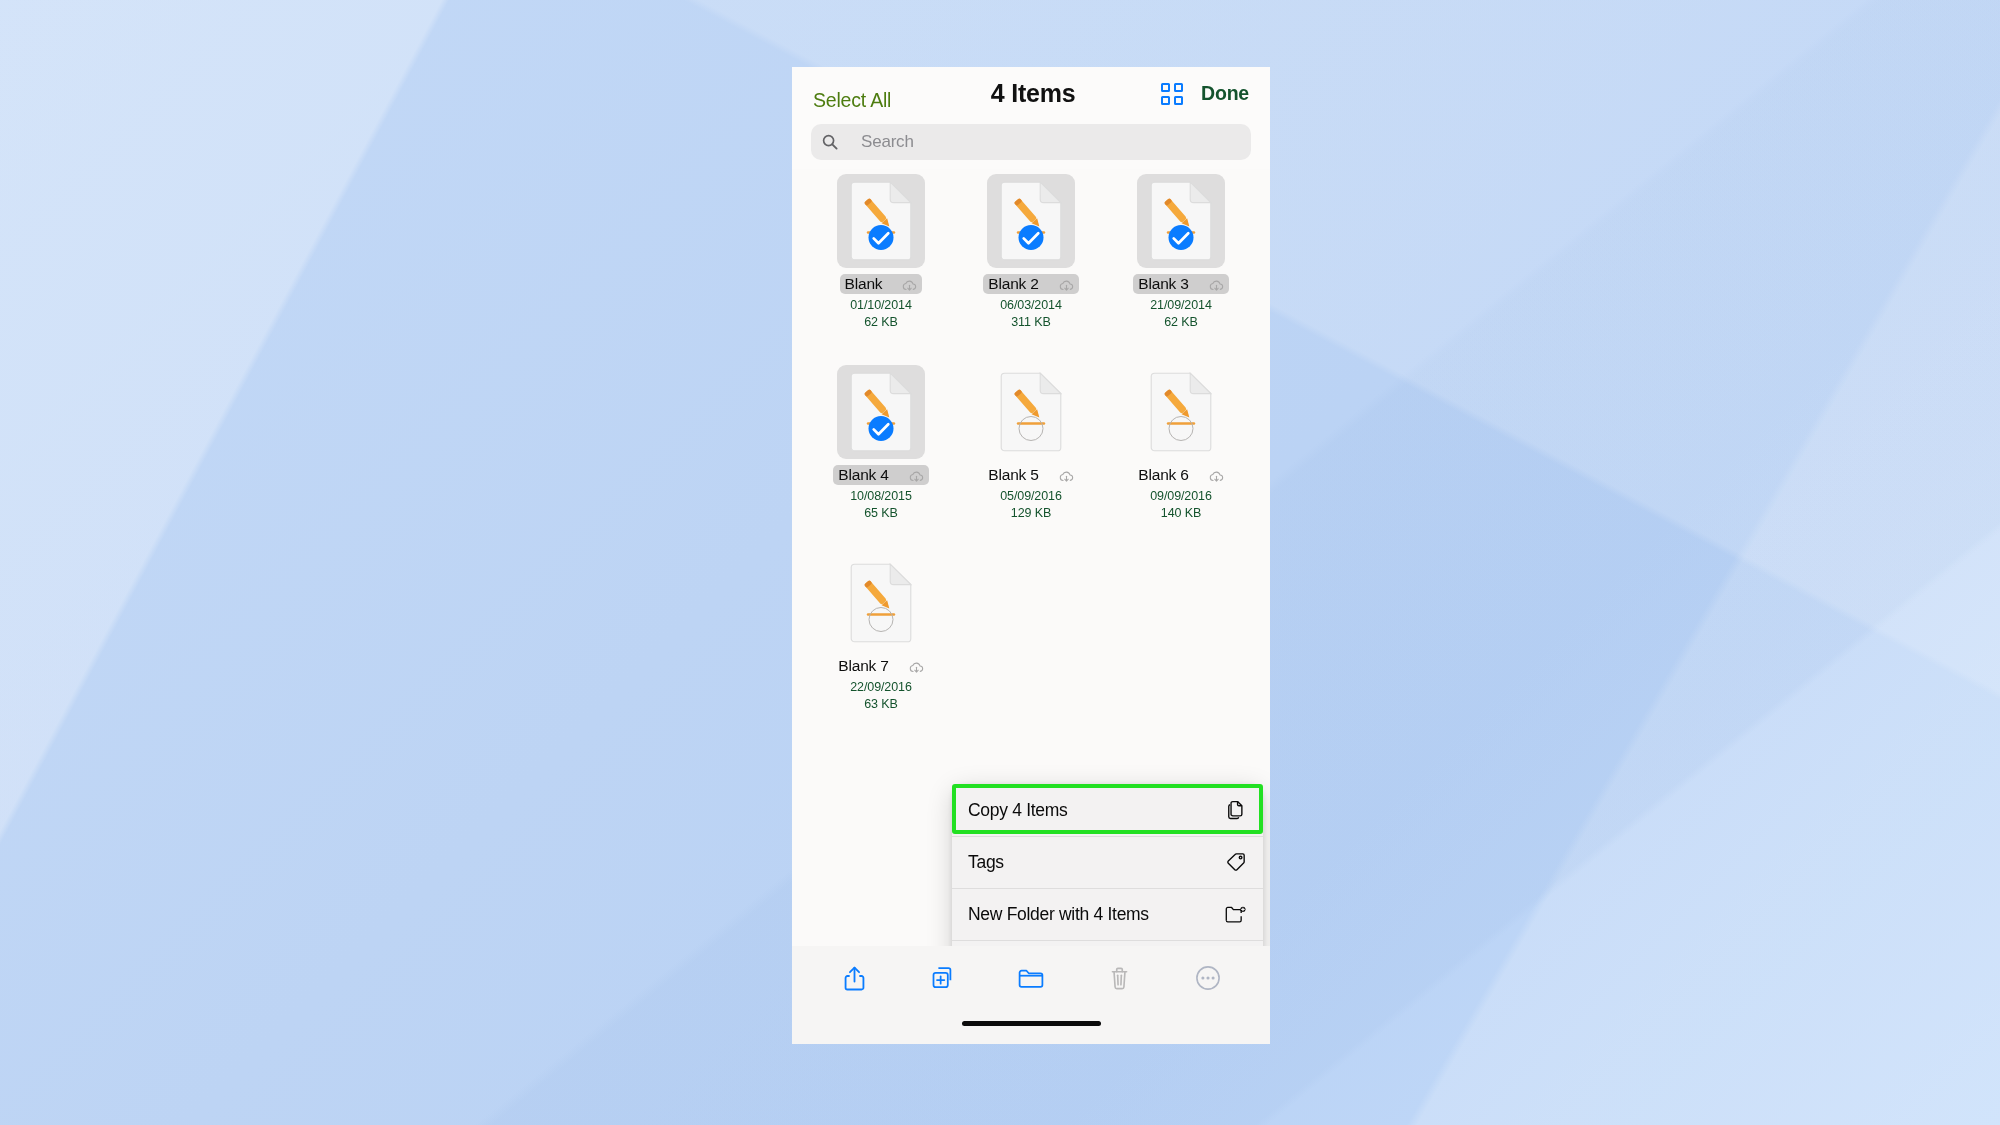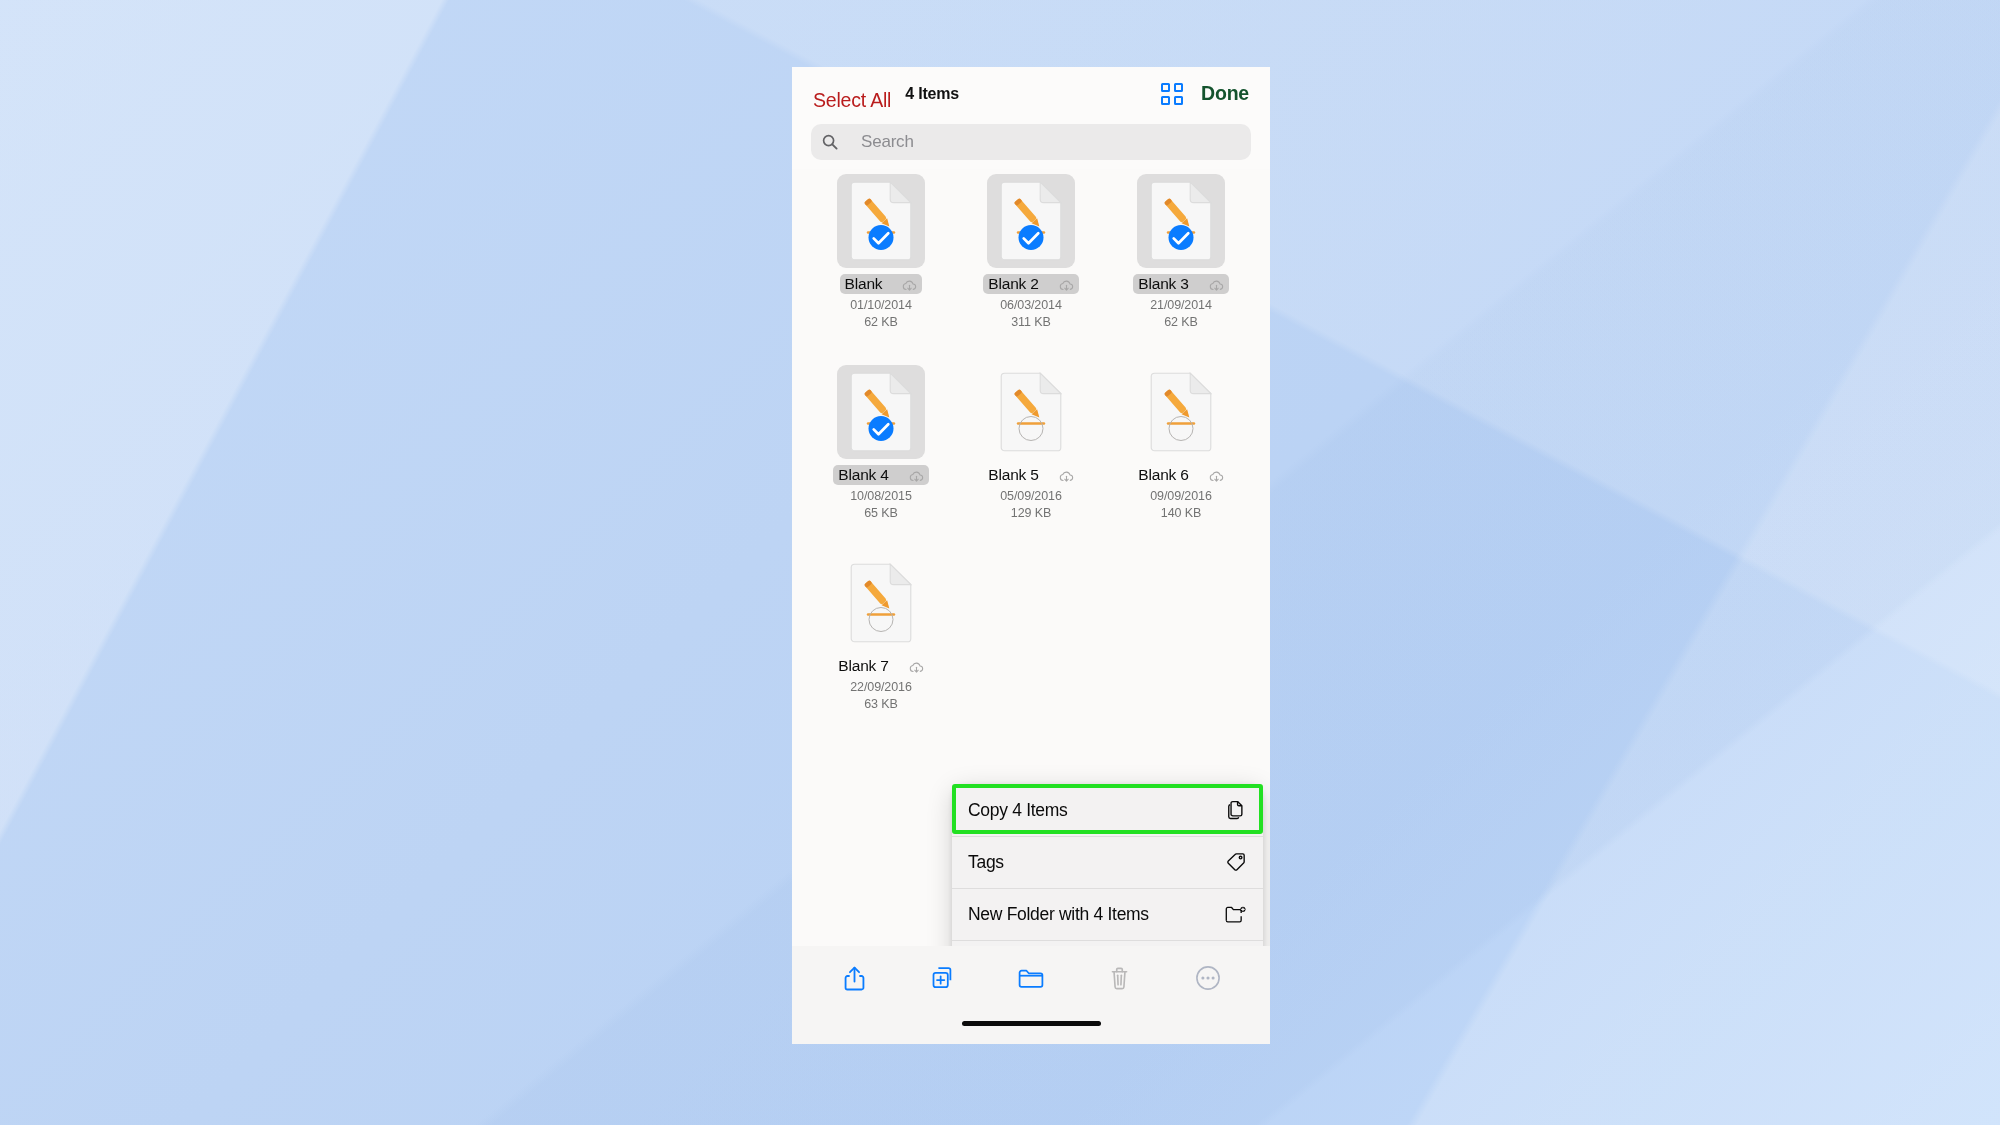--- a/index.html
+++ b/index.html
@@ -56,30 +56,30 @@
   
   .nav-bar {
     height: 53px;
     flex: 0 0 auto;
     display: flex;
     align-items: center;
     padding: 0 21px;
     background: #fcfbfa;
   }
   .nav-select-all {
-    color: #b91c1c;
+    color: #4d7c0f;
     font-size: 19.5px;
     letter-spacing: -0.2px;
     white-space: nowrap;
     margin-top: 14px;
   }
   .nav-title {
     flex: 1;
-    text-align: left;
-    font-size: 16px;
+    text-align: center;
+    font-size: 25px;
     font-weight: bold;
     color: #111;
     letter-spacing: -0.2px;
     margin-left: 14px;
   }
   .nav-right {
     display: flex;
     align-items: center;
     gap: 18px;
   }
@@ -201,21 +201,21 @@
   .file-name {
     font-size: 15.5px;
     color: #0d0d0d;
     letter-spacing: -0.2px;
     white-space: nowrap;
   }
   .cloud-dl { width: 15px; height: 12px; flex: 0 0 auto; }
 
   .file-date, .file-size {
     font-size: 12.5px;
-    color: #737373;
+    color: #14532d;
     margin-top: 4px;
     letter-spacing: -0.1px;
   }
   .file-size { margin-top: 3px; }
 
   
   .context-menu {
     position: absolute;
     left: 160px;
     top: 615px;

